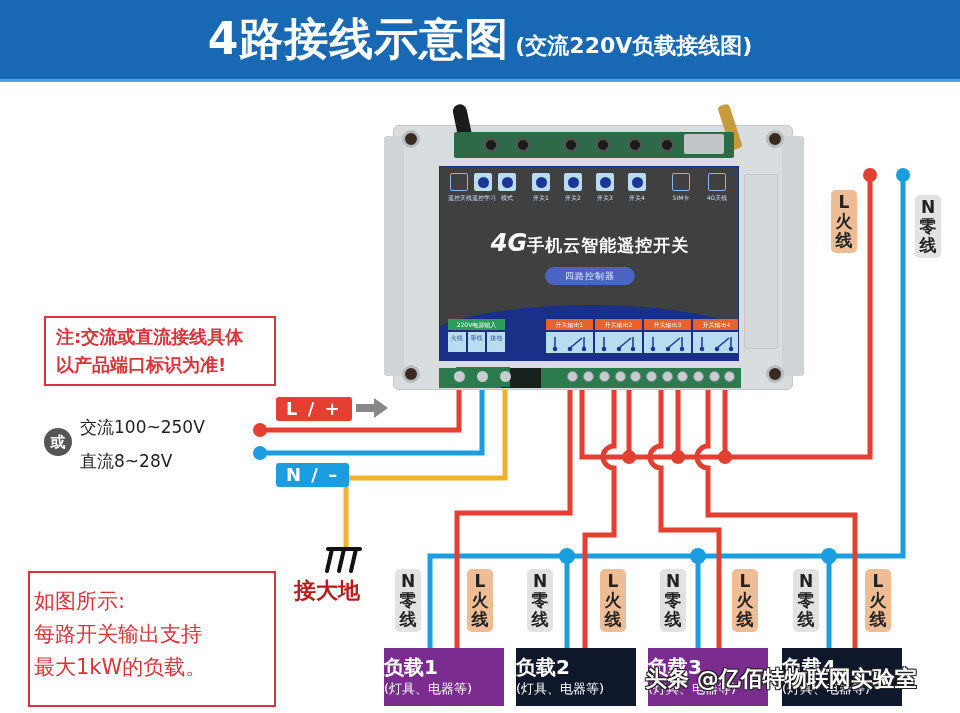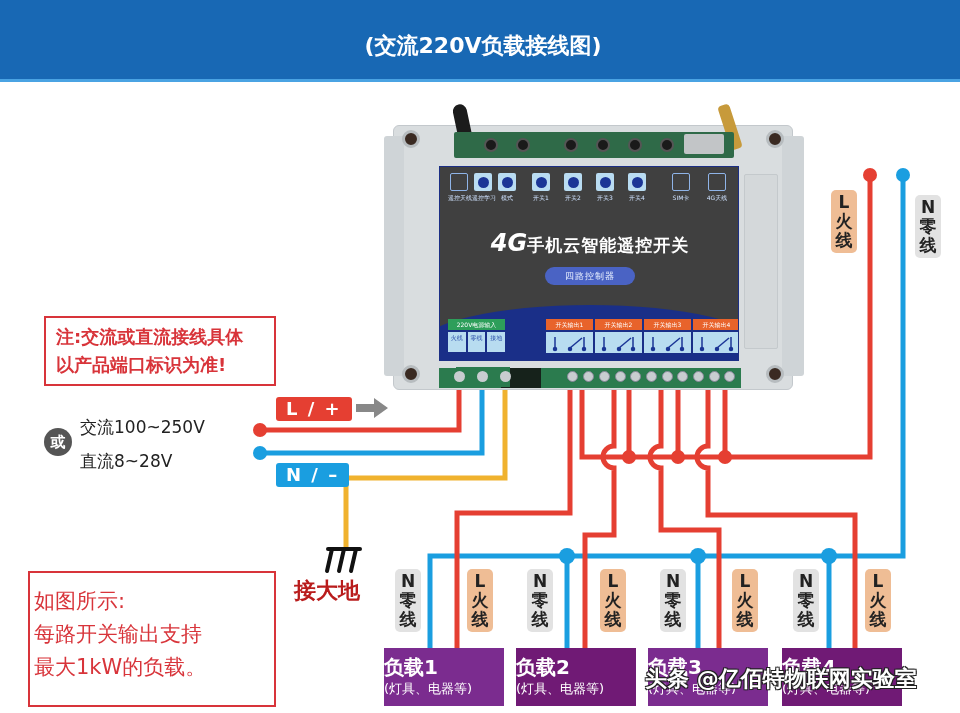--- a/index.html
+++ b/index.html
@@ -68,28 +68,29 @@
   .ground-lbl { position: absolute; left: 294px; top: 576px; font-size: 22px; color: #b91c1c; font-weight: bold; }
 
   .vlabel { position: absolute; width: 26px; border-radius: 5px; text-align: center; font-size: 17px; line-height: 19px; font-weight: bold; color: #222; padding: 3px 0; }
   .vlabel.L { background: #efbd95; }
   .vlabel.N { background: #e2e2e2; }
 
   .load { position: absolute; top: 648px; width: 120px; height: 58px; color: #fff; }
   .load .name { font-size: 20px; font-weight: bold; line-height: 26px; margin-top: 6px; }
   .load .desc { font-size: 13px; line-height: 18px; }
   .load.purple { background: #7b2c8f; }
-  .load.navy { background: #701a75; }
+  .load.navy { background: #0f172a; }
 
   .watermark { position: absolute; left: 645px; top: 664px; font-size: 22px; color: #ffffff; font-weight: bold; text-shadow: 1px 1px 0 #222, -1px -1px 0 #222, 1px -1px 0 #222, -1px 1px 0 #222; white-space: nowrap; }
 </style>
 </head>
 <body>
 
 <div class="header">
+  <span class="title-main">4路接线示意图</span>
   <span class="title-sub">(交流220V负载接线图)</span>
 </div>
 
 <svg class="wires" width="960" height="713" viewBox="0 0 960 713">
   <g fill="none" stroke-width="5" stroke-linejoin="miter">
 
     <path d="M260 430 H459 V380" stroke="#e53f32"></path>
 
     <path d="M260 453 H482 V380" stroke="#1a9ee0"></path>
 

